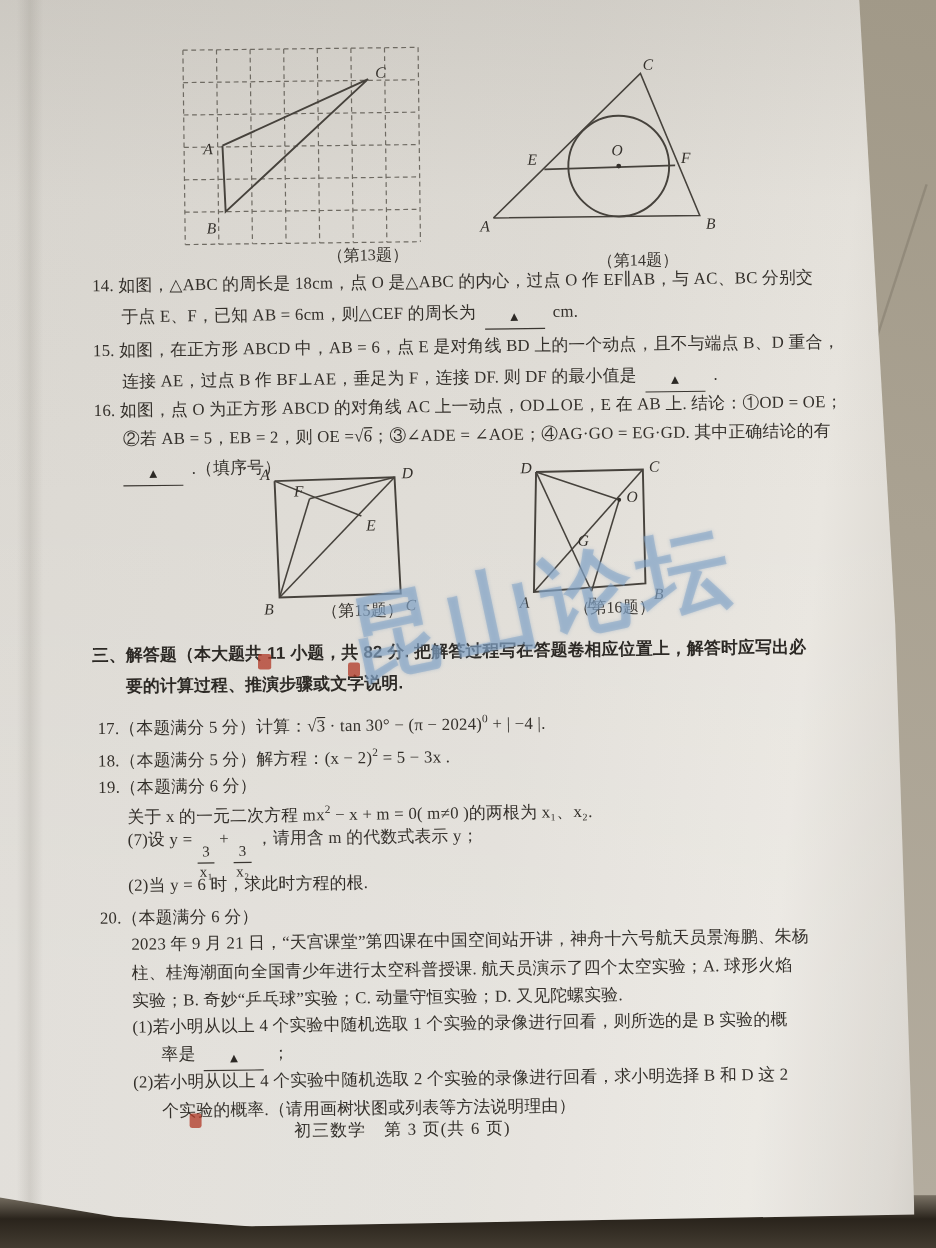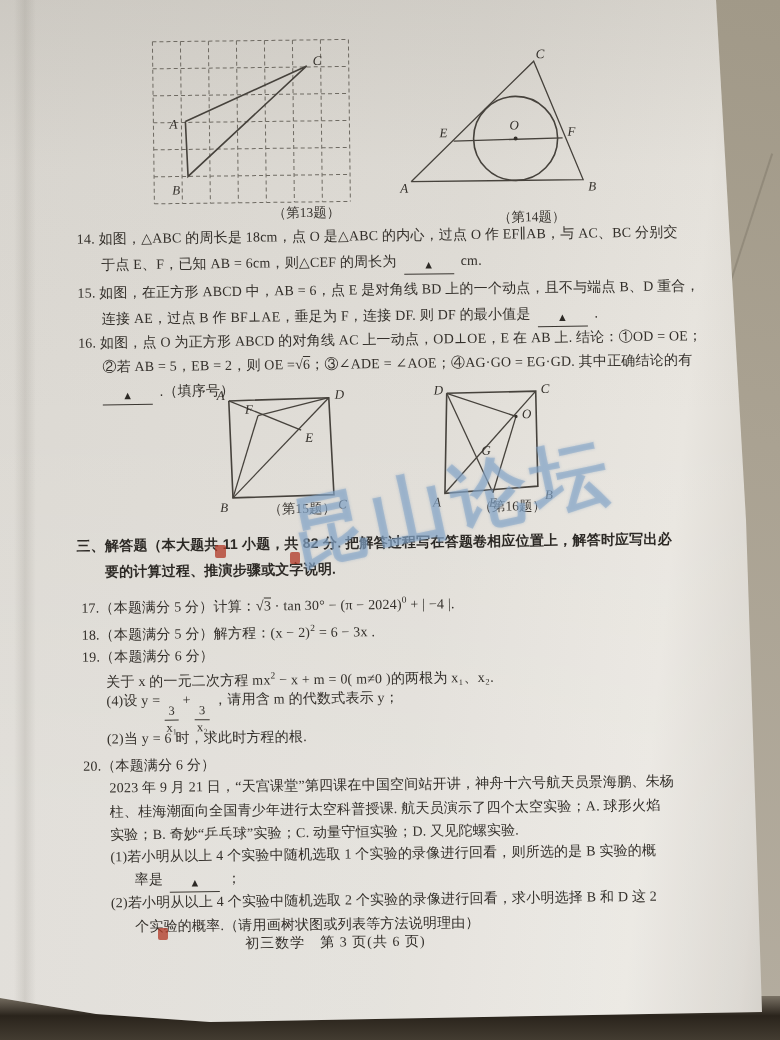--- a/index.html
+++ b/index.html
@@ -150,29 +150,29 @@
       <div class="cap" style="left:432px;top:503px;width:160px">（第16题）</div>
 
       <div class="line hd" style="left:76px;top:536px">三、解答题（本大题共 11 小题，共 82 分. 把解答过程写在答题卷相应位置上，解答时应写出必</div>
       <div class="line hd" style="left:104px;top:562px">要的计算过程、推演步骤或文字说明.</div>
 
       <div class="line" style="left:80px;top:594px">
         <span>17.（本题满分 5 分）计算：</span><span>√</span><span class="rad">3</span><span> · tan 30° − (π − 2024)</span><span class="sup">0</span><span> + | −4 |.</span>
       </div>
 
       <div class="line" style="left:80px;top:621px">
-        <span>18.（本题满分 5 分）解方程：(x − 2)</span><span class="sup">2</span><span> = 6 − 3x .</span>
+        <span>18.（本题满分 5 分）解方程：(x − 2)</span><span class="sup">2</span><span> = 5 − 3x .</span>
       </div>
 
       <div class="line" style="left:80px;top:648px">19.（本题满分 6 分）</div>
       <div class="line" style="left:104px;top:668px">
         <span>关于 x 的一元二次方程 mx</span><span class="sup">2</span><span> − x + m = 0( m≠0 )的两根为 x₁、x₂.</span>
       </div>
       <div class="line" style="left:104px;top:692px">
-        <span>(4)设 y =</span><span class="frac">
+        <span>(7)设 y =</span><span class="frac">
             <span class="num">3</span>
             <span class="den">x₁</span>
           </span><span>+</span><span class="frac">
             <span class="num">3</span>
             <span class="den">x₂</span>
           </span><span>，请用含 m 的代数式表示 y；</span>
       </div>
       <div class="line" style="left:104px;top:730px">(2)当 y = 6 时，求此时方程的根.</div>
 
       <div class="line" style="left:80px;top:757px">20.（本题满分 6 分）</div>

